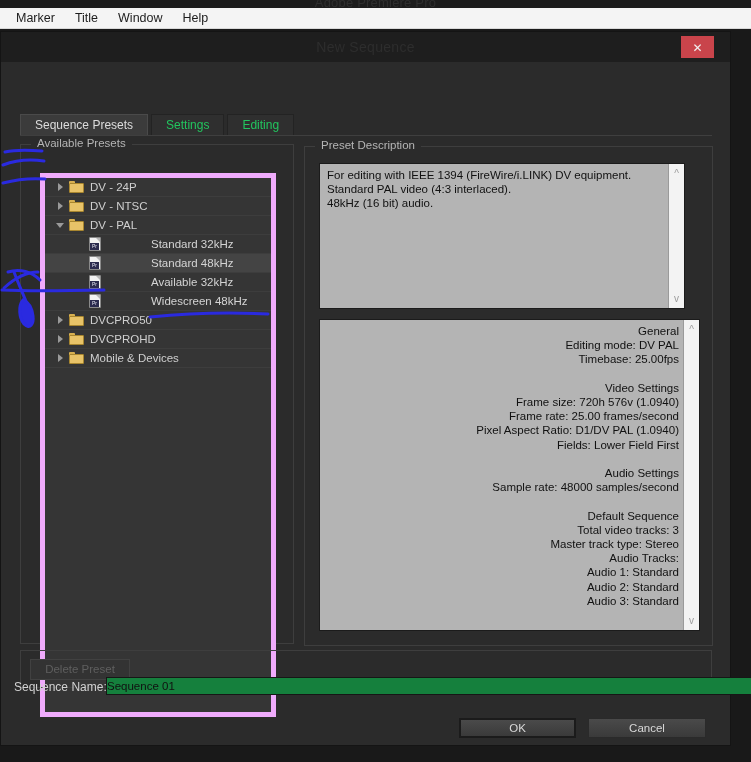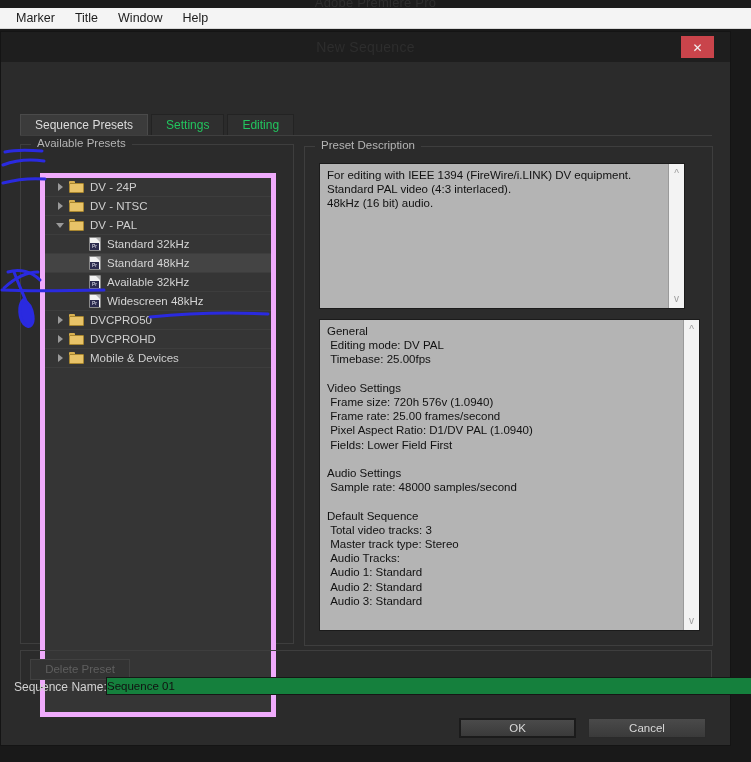--- a/index.html
+++ b/index.html
@@ -243,32 +243,32 @@
   }
   .tree-label {
     font-size: 11.5px;
     color: #cfcfcf;
     white-space: nowrap;
     overflow: hidden;
     text-overflow: ellipsis;
   }
   .tree-row.child .tree-label { color: #d4d4d4; }
   .indent-0 { padding-left: 6px; }
-  .indent-1 { padding-left: 44px; }
+  .indent-1 { padding-left: 44px; gap: 44px; }
 
   
   .desc-panel {
     position: absolute;
     background: #b4b4b4;
     border: 1px solid #1b1b1b;
     box-sizing: border-box;
     overflow: hidden;
   }
   #desc-summary { left: 14px; top: 16px; width: 366px; height: 146px; }
-  #desc-details  { left: 14px; top: 172px; width: 381px; height: 312px; }
+  #desc-details  { left: 14px; top: 172px; width: 381px; height: 312px; text-align: right; }
   .desc-text {
     position: absolute;
     left: 7px; top: 4px;
     right: 20px;
     font-size: 11.5px;
     color: #111111;
     line-height: 14.2px;
     white-space: pre-wrap;
     font-family: "Liberation Sans", sans-serif;
   }

